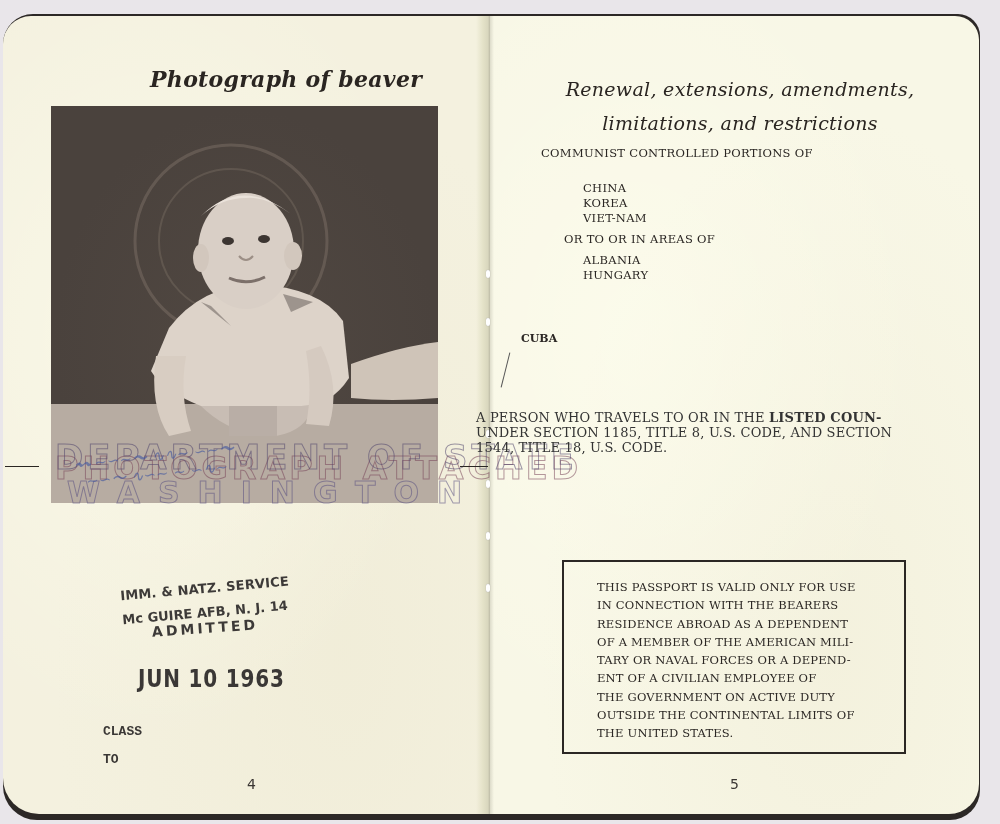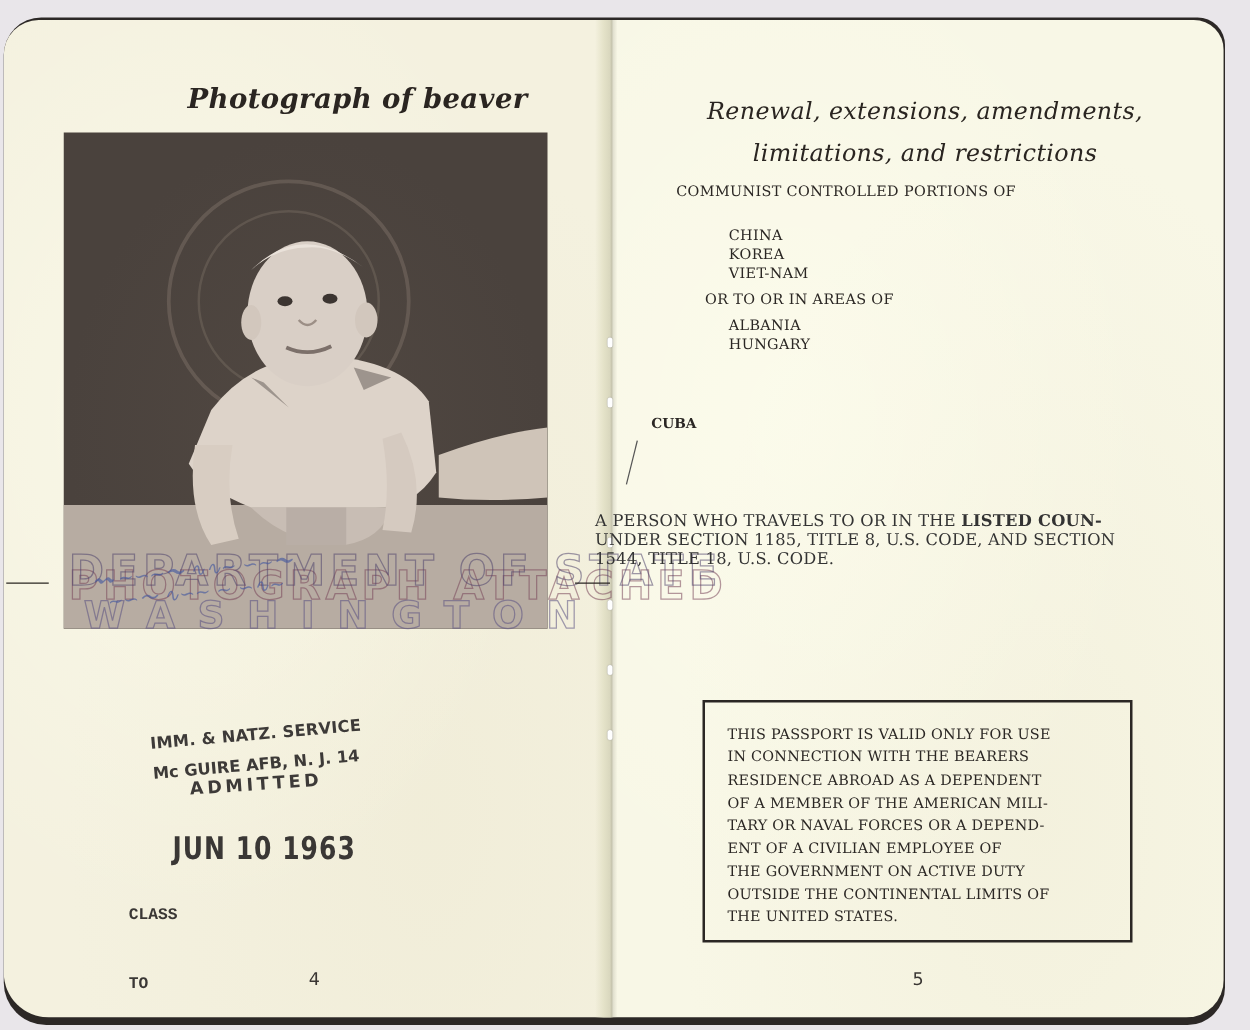--- a/index.html
+++ b/index.html
@@ -99,21 +99,21 @@
   .entry-date {
     position: absolute; left: 138px; top: 664px;
     font-family: "DejaVu Sans", sans-serif; font-weight: bold; font-size: 25px;
     color: #3a3735; letter-spacing: 1px; transform: scaleX(0.8); transform-origin: left;
   }
   .class-label, .to-label {
     position: absolute; left: 103px; font-family: Liberation Mono, monospace;
     font-weight: bold; font-size: 13px; color: #3a3735;
   }
   .class-label { top: 724px; }
-  .to-label { top: 779px; }
+  .to-label { top: 752px; }
   .page-num {
     position: absolute; top: 776px; font-family: "DejaVu Sans", sans-serif;
     font-size: 14px; color: #3a3633;
   }
   .r-text {
     position: absolute; font-family: "DejaVu Serif", serif; font-size: 11.5px;
     color: #2b2724; letter-spacing: 0.3px; line-height: 15px;
   }
   .countries { list-style: none; }
   .cuba {
@@ -125,21 +125,21 @@
     background: #555; transform: rotate(14deg);
   }
   .warning {
     position: absolute; left: 476px; top: 410px; width: 430px;
     font-family: "DejaVu Serif", serif; font-size: 13px; line-height: 15px;
     color: #333; text-align: justify; letter-spacing: 0.2px;
   }
   .warning b { font-weight: bold; }
   .validity-box {
     position: absolute; left: 562px; top: 560px; width: 344px; height: 194px;
-    border: 2px solid #2b2724; padding: 16px 14px 10px 18px;
+    border: 2px solid #2b2724; padding: 16px 14px 10px 33px;
   }
   .validity-box p {
     font-family: "DejaVu Serif", serif; font-size: 11.5px; line-height: 18.3px;
     color: #2b2724; text-align: justify; letter-spacing: 0.2px;
     text-align-last: left;
   }
 </style>
 </head>
 <body>
 

